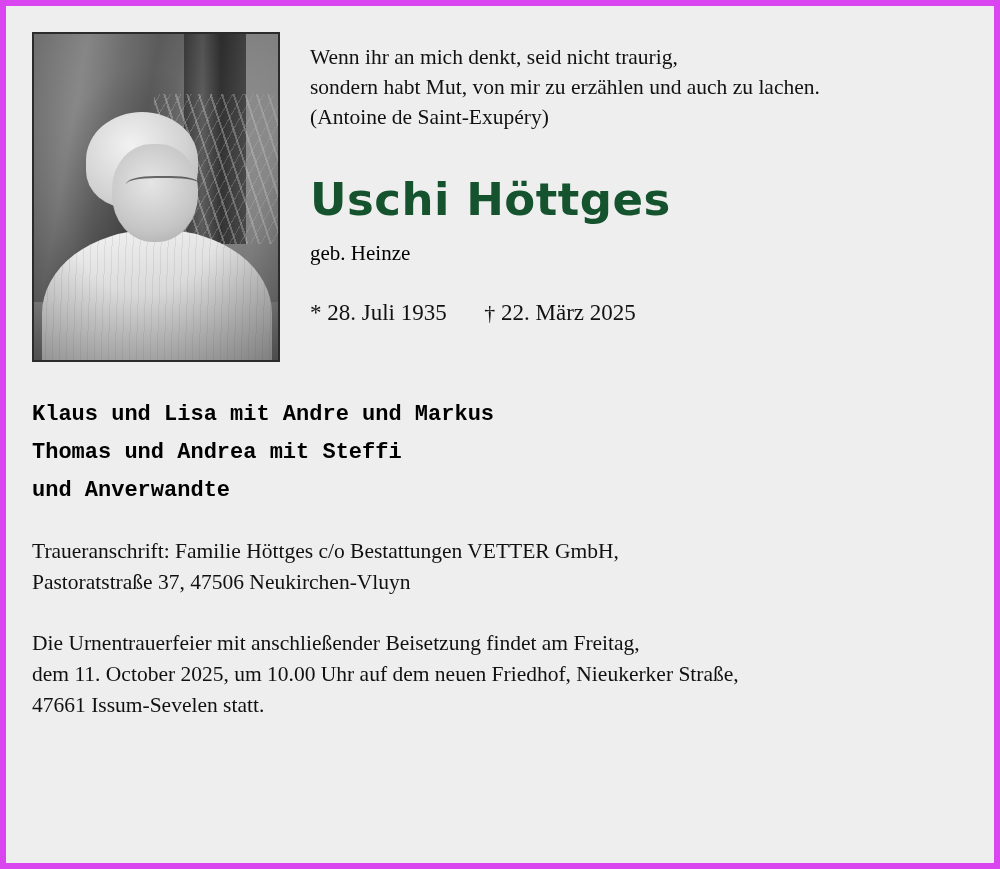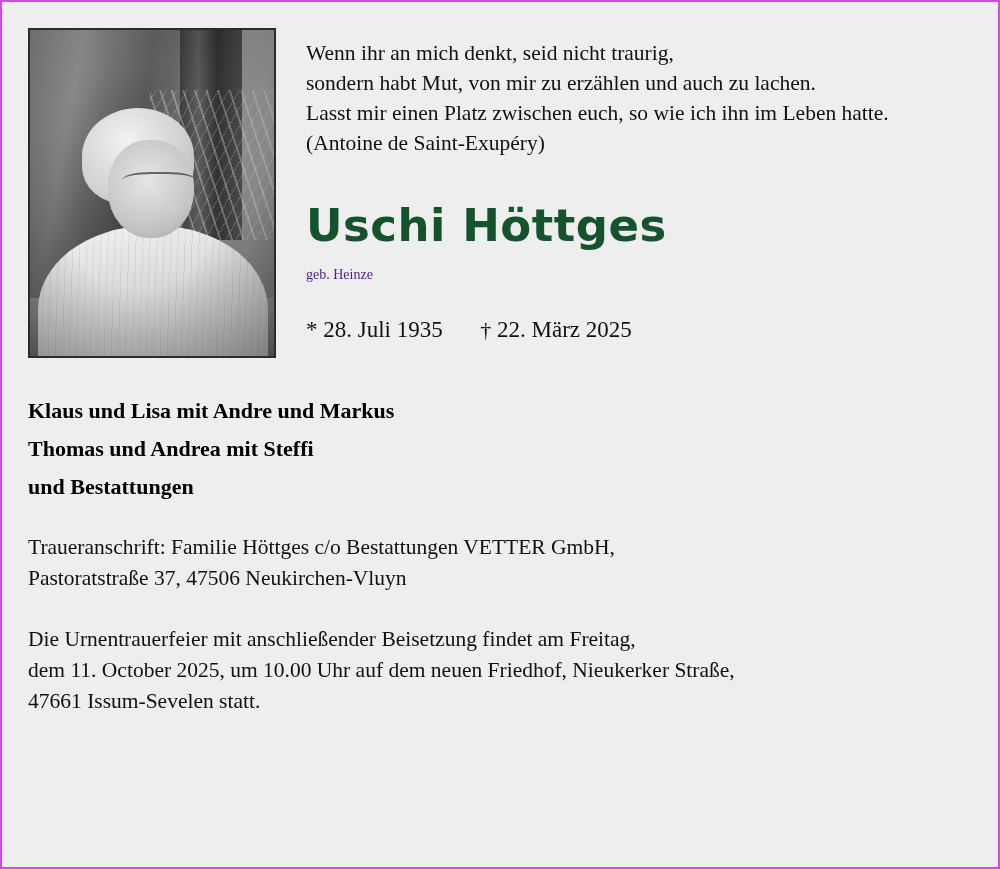--- a/index.html
+++ b/index.html
@@ -13,21 +13,21 @@
     font-family: "Liberation Serif", serif;
     overflow: hidden;
   }
 
   .obituary {
     position: relative;
     box-sizing: border-box;
     width: 1000px;
     height: 869px;
     background: #eeeeee;
-    border: 2px solid #d946ef;
+    border: 6px solid #d946ef;
     padding: 26px 26px 12px 26px;
   }
 
   .top-row {
     display: flex;
     align-items: flex-start;
   }
 
   
   .photo-frame {
@@ -147,43 +147,43 @@
     margin-top: 44px;
     font-family: "DejaVu Sans", sans-serif;
     font-weight: bold;
     font-size: 45px;
     letter-spacing: 0.5px;
     color: #14532d;
     line-height: 1.05;
   }
   .maiden {
     margin-top: 18px;
-    font-size: 14px;
-    color: #4c1d95;
+    font-size: 21px;
+    color: #000000;
   }
   .dates {
     margin-top: 34px;
     font-size: 23px;
     color: #111;
   }
   .dates .sep { display: inline-block; width: 26px; }
   .cross { font-size: 22px; }
 
   
   .body-text {
     margin-top: 36px;
     font-size: 21.5px;
     line-height: 30px;
     color: #111;
   }
   .body-text .para { margin: 0; }
 
   .family {
     margin-top: 34px;
-    font-family: Liberation Serif, serif;
+    font-family: Liberation Mono, monospace;
     font-weight: bold;
     font-size: 22px;
     line-height: 38px;
     color: #000;
   }
 
   .address {
     margin-top: 26px;
     font-size: 21.5px;
     line-height: 31px;
@@ -214,41 +214,40 @@
         <div class="photo-face"></div>
         <div class="photo-glasses"></div>
         <div class="photo-vignette"></div>
       </div>
     </div>
 
     <div class="header-text">
       <div class="poem">
         <div>Wenn ihr an mich denkt, seid nicht traurig,</div>
         <div>sondern habt Mut, von mir zu erzählen und auch zu lachen.</div>
-        <div>Lasst mir einen Platz zwischen euch, so wie ich ihn im Leben hatte.</div>
         <div>(Antoine de Saint-Exupéry)</div>
       </div>
 
       <div class="name">Uschi Höttges</div>
       <div class="maiden">geb. Heinze</div>
 
       <div class="dates">
         <span>* 28. Juli 1935</span>
         <span class="sep"></span>
         <span class="cross">†</span>
         <span>22. März 2025</span>
       </div>
     </div>
   </div>
 
 
   <div class="family">
     <div>Klaus und Lisa mit Andre und Markus</div>
     <div>Thomas und Andrea mit Steffi</div>
-    <div>und Bestattungen</div>
+    <div>und Anverwandte</div>
   </div>
 
   <div class="address">
     <div>Traueranschrift: Familie Höttges c/o Bestattungen VETTER GmbH,</div>
     <div>Pastoratstraße 37, 47506 Neukirchen-Vluyn</div>
   </div>
 
   <div class="ceremony">
     <div>Die Urnentrauerfeier mit anschließender Beisetzung findet am Freitag,</div>
     <div>dem 11. October 2025, um 10.00 Uhr auf dem neuen Friedhof, Nieukerker Straße,</div>

